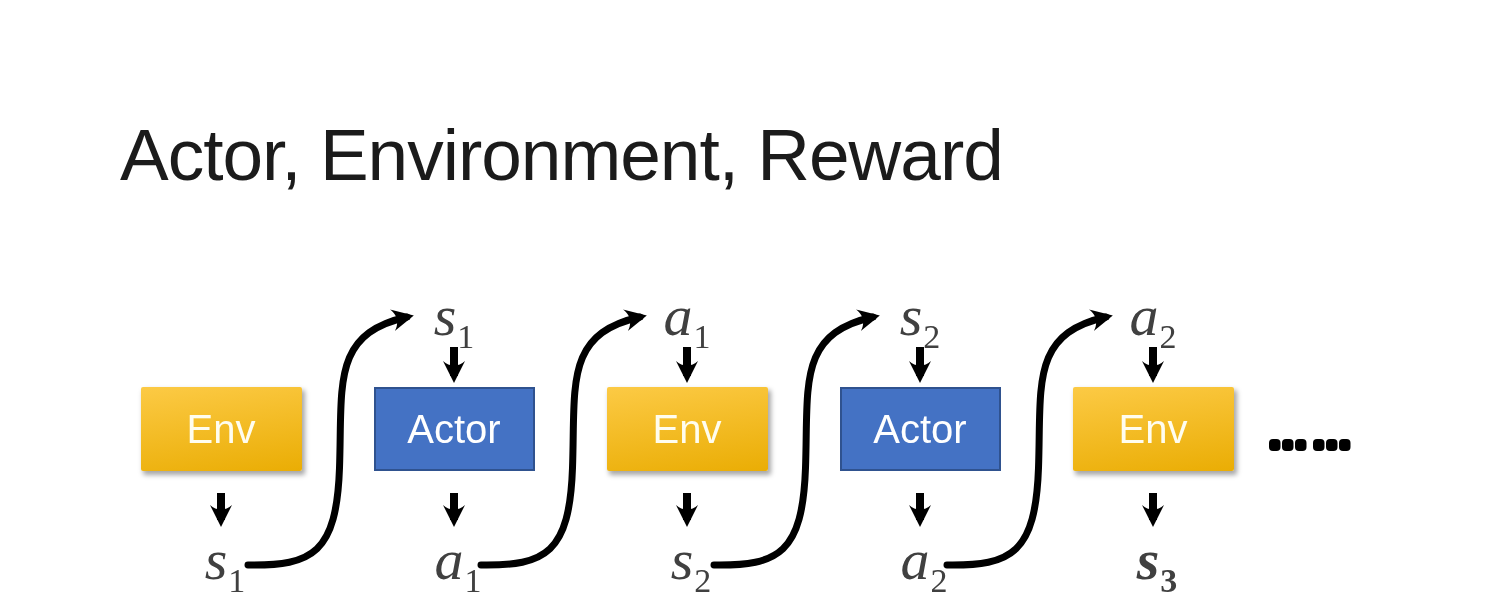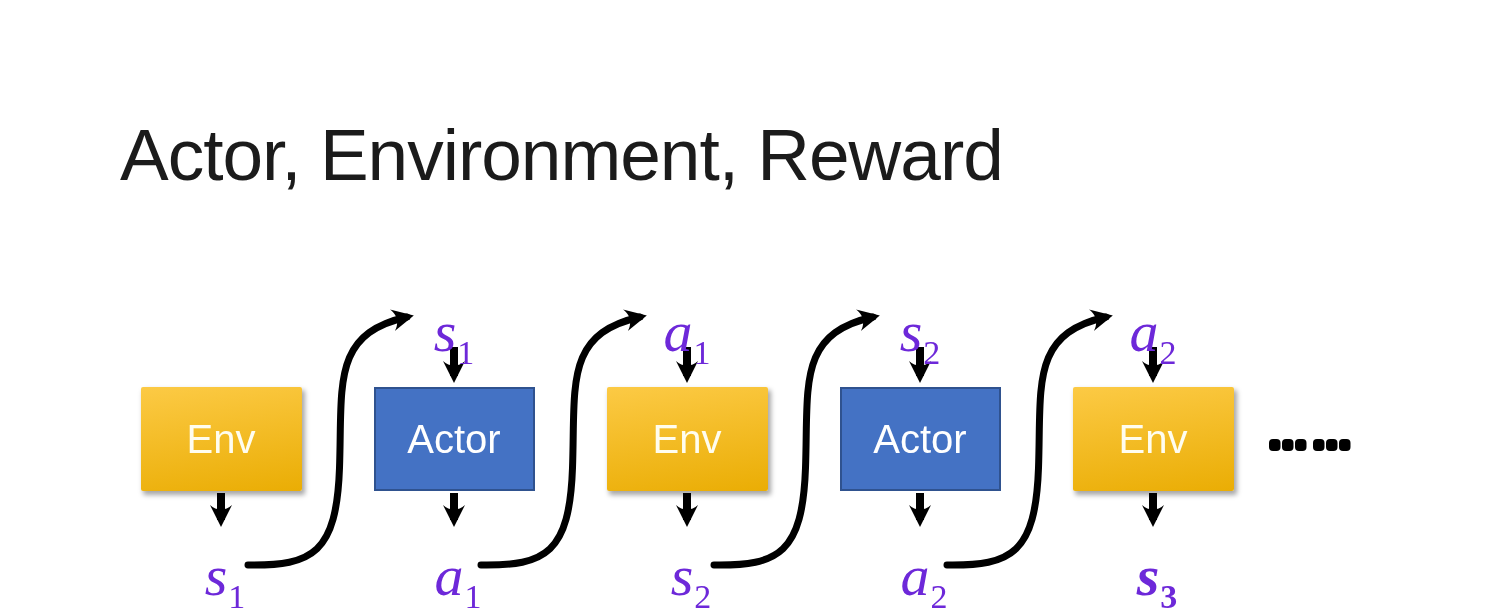--- a/index.html
+++ b/index.html
@@ -18,46 +18,45 @@
     line-height:1;
     letter-spacing:-1px;
     font-weight:400;
     color:var(--title-color,#1b1b1b);
     white-space:nowrap;
   }
   .diagram{position:absolute;left:0;top:0;width:1500px;height:608px;}
   .box{
     position:absolute;
     top:387px;
-    width:161px;height:104px;
+    width:161px;height:84px;
     box-sizing:border-box;
     display:flex;align-items:center;justify-content:center;
     font-size:40px;
     color:var(--box-text,#fff);
     z-index:2;
   }
   .box.env{
     background:linear-gradient(172deg,var(--env-top,#fcca45) 0%,var(--env-bot,#eaad04) 100%);
     box-shadow:2.5px 3.5px 5px rgba(0,0,0,0.35);
     border-radius:2px;
     color:#fffdef;
   }
   .box.actor{
     background:var(--actor-fill,#4472c4);
     border:2.5px solid var(--actor-border,#2f528f);
   }
   .mlabel{
     position:absolute;
     transform:translateX(-50%);
     white-space:nowrap;
-    color:#6d28d9;
+    color:#404040;
     font-family:"Liberation Serif",serif;
     line-height:1;
     z-index:3;
-    margin-top:16px;
   }
   .mlabel .base{font-style:italic;font-size:58px;}
   .mlabel .sub{font-size:34px;position:relative;top:13px;margin-left:1px;}
   .mlabel.top{top:287px;}
   .mlabel.bottom{top:531px;}
   svg.arrows{position:absolute;left:0;top:0;z-index:1;}
 </style>
 </head>
 <body>
 

